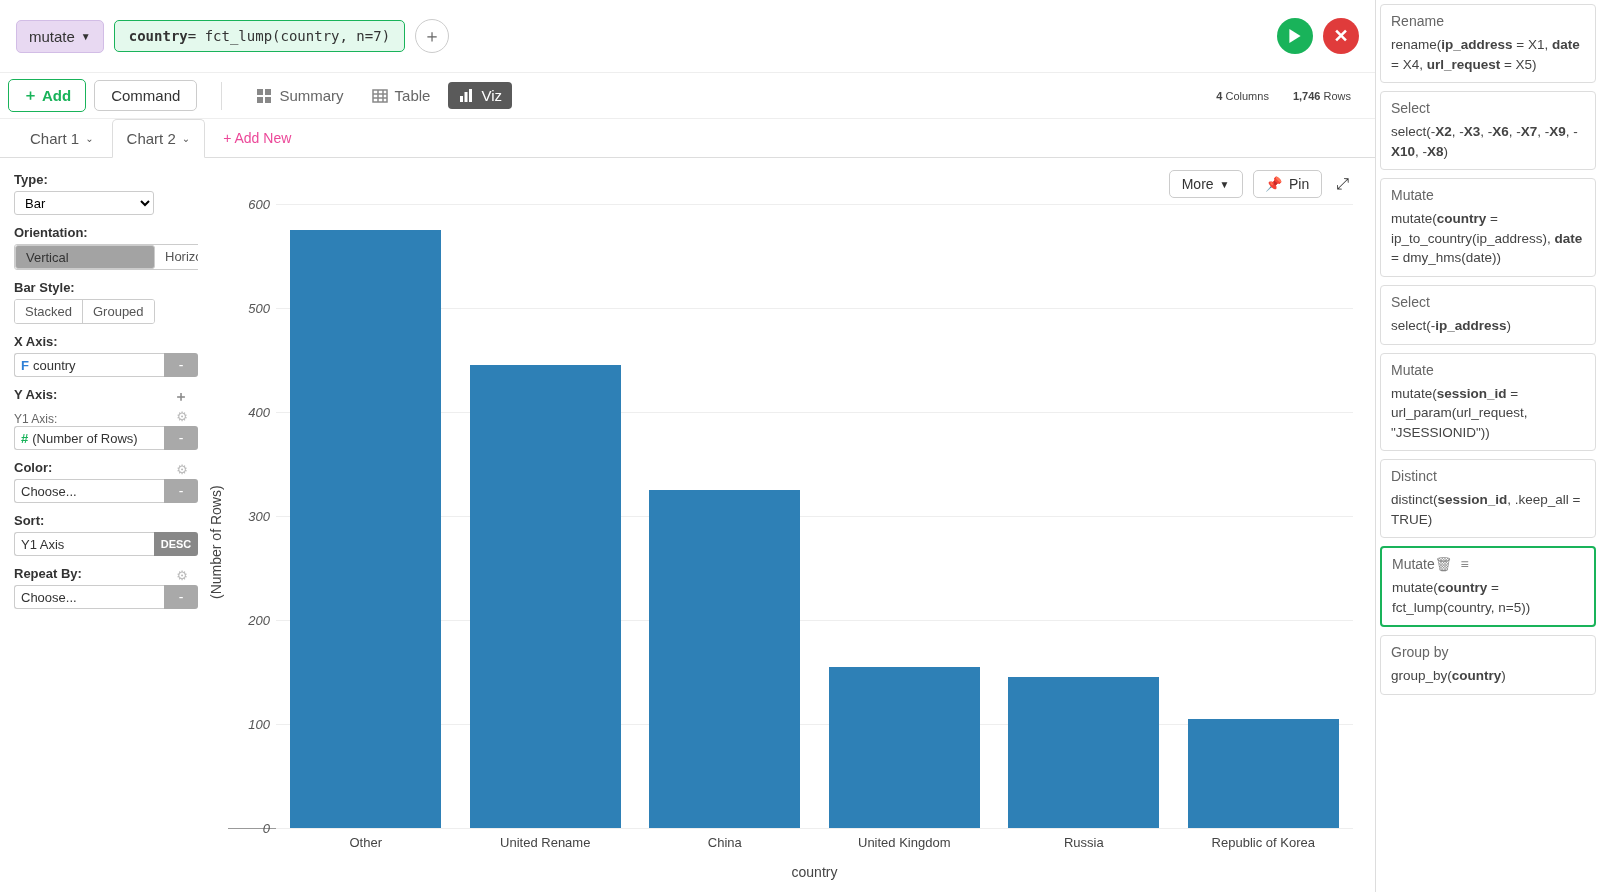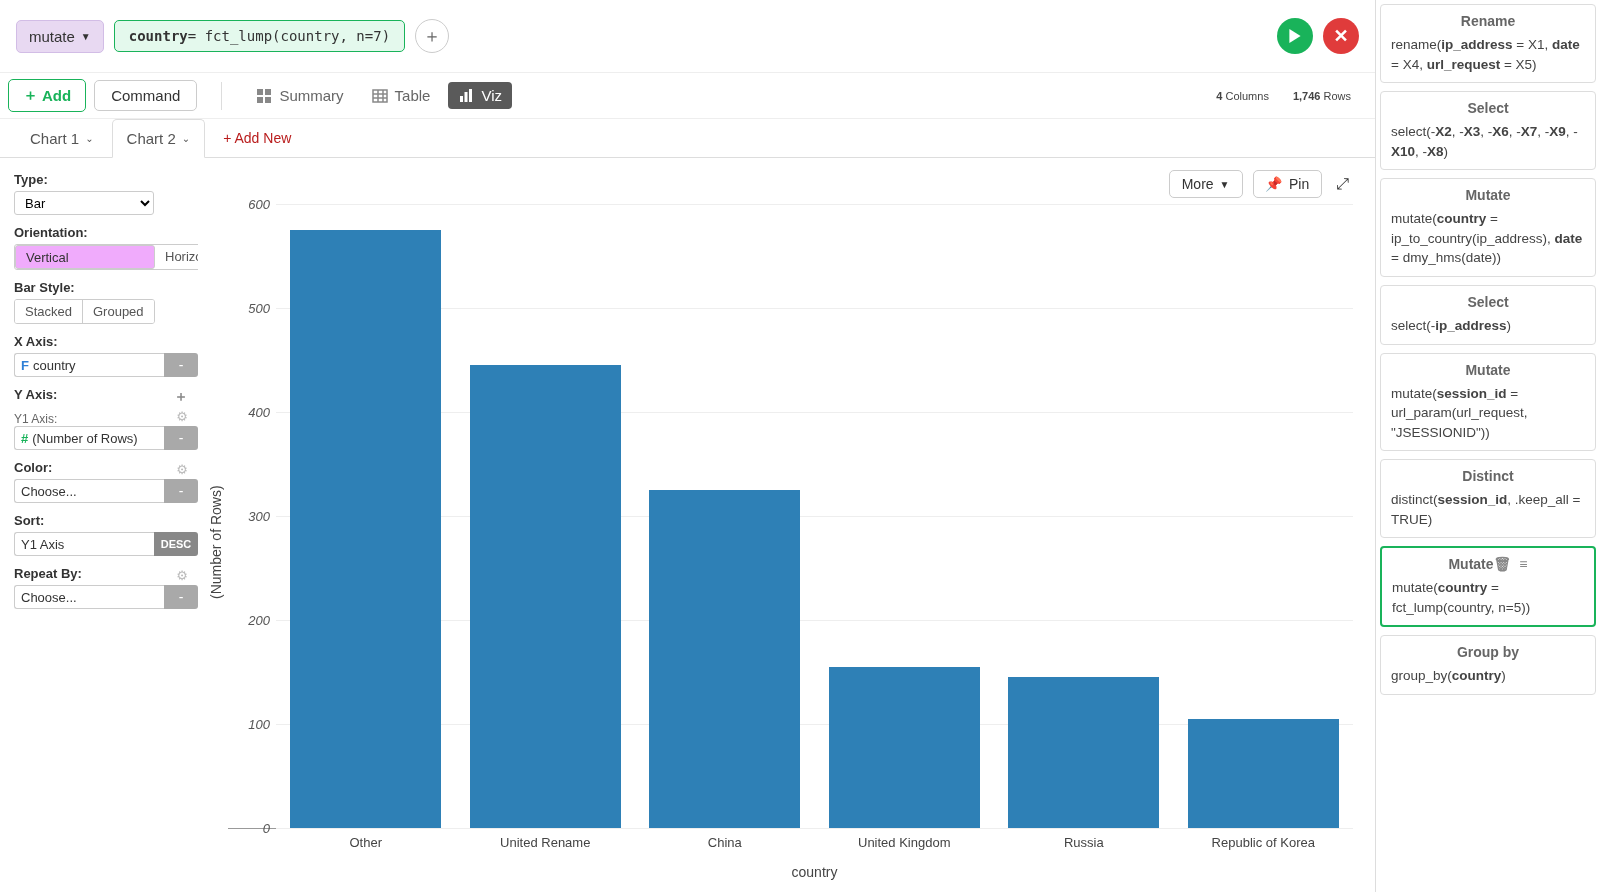--- a/index.html
+++ b/index.html
@@ -40,33 +40,33 @@
   .view-btn .vicon { width: 16px; height: 16px; display: inline-block; }
   .hdr2-spacer { flex: 1; }
   .stats { color: #444; font-size: 11px; margin-right: 16px; }
   .stats b { font-weight: 700; }
 
   
   .tabs { display: flex; align-items: center; padding: 0 16px; border-bottom: 1px solid #ddd; gap: 4px; }
   .tab { padding: 10px 14px; color: #555; font-size: 15px; display: inline-flex; align-items: center; gap: 6px; }
   .tab.active { border: 1px solid #ddd; border-bottom: 1px solid #fff; border-radius: 5px 5px 0 0; margin-bottom: -1px; background: #fff; }
   .tab .caret { font-size: 10px; }
-  .tab-add { color: #b91c1c; padding: 10px 14px; }
+  .tab-add { color: #ec4899; padding: 10px 14px; }
 
   
   .body { display: flex; flex: 1; min-height: 0; }
   .controls { width: 198px; padding: 14px 10px 14px 14px; overflow-y: auto; }
   .controls label.grp { display: block; font-weight: 700; color: #333; font-size: 13px; margin-top: 10px; margin-bottom: 4px; }
   .controls label.grp:first-child { margin-top: 0; }
   .sel, .txt { width: 140px; height: 24px; border: 1px solid #ccc; border-radius: 3px; background: #fff; font-size: 13px; padding: 2px 6px; }
   .sel-full { width: 140px; }
   .btngrp { display: inline-flex; border: 1px solid #ccc; border-radius: 3px; overflow: hidden; }
   .btngrp .b { padding: 4px 10px; font-size: 13px; background: #fff; color: #555; border-right: 1px solid #ccc; }
   .btngrp .b:last-child { border-right: none; }
-  .btngrp .b.sel { background: #f0abfc; color: #333; }
+  .btngrp .b.sel { background: #a3a3a3; color: #333; }
   .field-row { display: flex; align-items: center; gap: 0; }
   .field-in { flex: 1; min-width: 0; display: flex; align-items: center; height: 24px; border: 1px solid #ccc; border-right: none; border-radius: 3px 0 0 3px; padding: 0 6px; font-size: 13px; background: #fff; overflow: hidden; white-space: nowrap; }
   .field-in .ico { font-weight: 700; margin-right: 4px; }
   .ico-f { color: #2e7fd6; }
   .ico-n { color: #19b35a; }
   .field-btn { width: 34px; height: 24px; background: #a9a9a9; color: #fff; border-radius: 0 3px 3px 0; display: flex; align-items: center; justify-content: center; font-size: 14px; }
   .field-btn.desc { width: 44px; font-size: 11px; font-weight: 600; background: #888;}
   .sub { font-size: 12px; color: #666; margin-top: 6px; }
   .gear { color: #bbb; font-size: 13px; }
   .row-head { display: flex; justify-content: space-between; align-items: center; margin-top: 10px; }
@@ -87,21 +87,21 @@
   .bars { position: absolute; left: 48px; right: 0; bottom: 0; top: 0; display: flex; align-items: flex-end; justify-content: space-around; }
   .bar-col { flex: 1; display: flex; align-items: flex-end; justify-content: center; height: 100%; }
   .bar { width: 84%; background: #2e80b6; }
   .x-ticks { display: flex; margin-left: 48px; }
   .x-tick { flex: 1; text-align: center; font-size: 13px; color: #444; padding-top: 6px; }
   .x-label { text-align: center; font-size: 14px; color: #444; padding-top: 14px; margin-left: 48px;}
 
   
   .step { border: 1px solid #ddd; border-radius: 4px; margin-bottom: 8px; padding: 8px 10px; font-size: 13.5px; background: #fff; }
   .step.active { border: 2px solid #19b35a; }
-  .step-title { font-weight: 700; color: #666; margin-bottom: 6px; font-size: 14px; display: flex; justify-content: center; align-items: center; }
+  .step-title { font-weight: 400; color: #666; margin-bottom: 6px; font-size: 14px; display: flex; justify-content: flex-start; align-items: center; }
   .step-code { color: #444; line-height: 1.45; word-wrap: break-word; }
   .step-code b { font-weight: 700; }
   .step-icons { display: flex; gap: 8px; color: #888; }
 </style>
 </head>
 <body>
 
 <div class="container">
   <div class="main">
 

